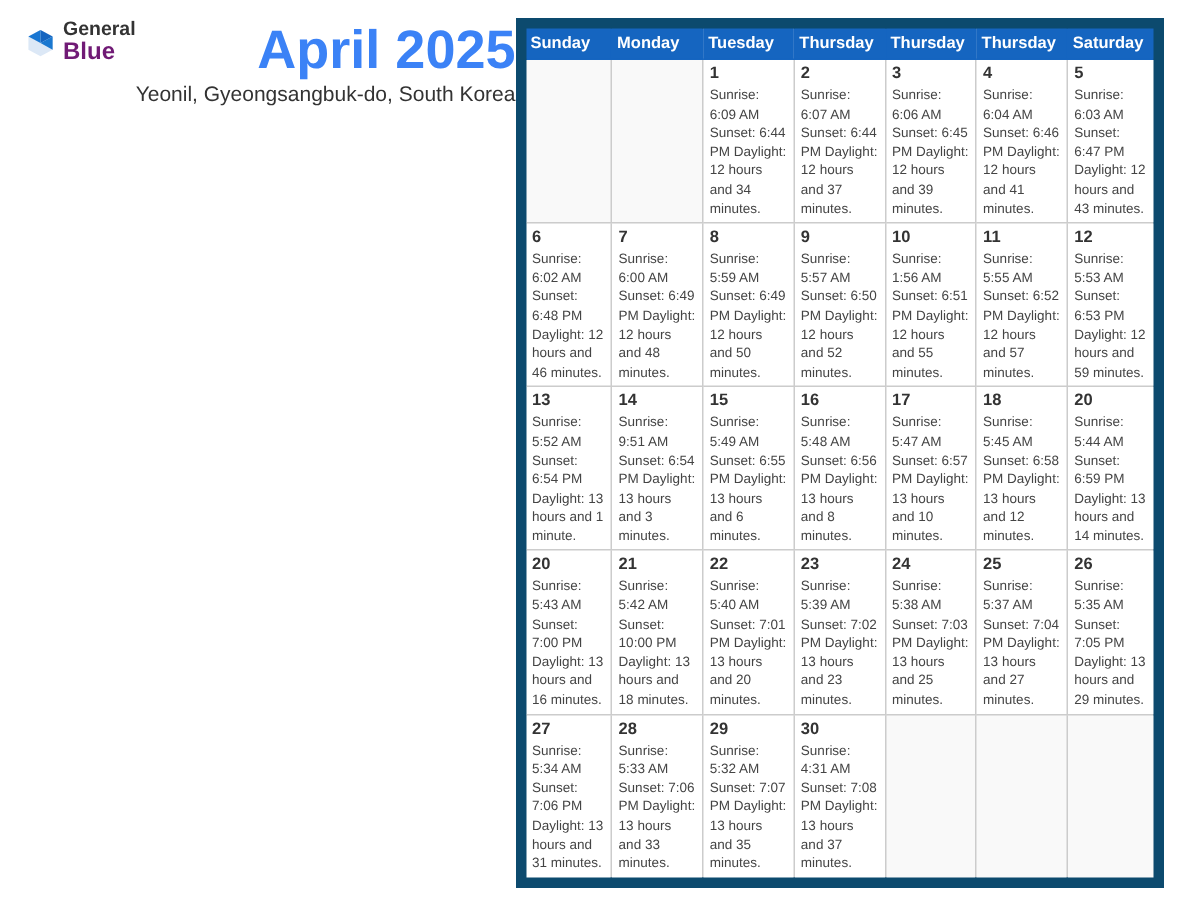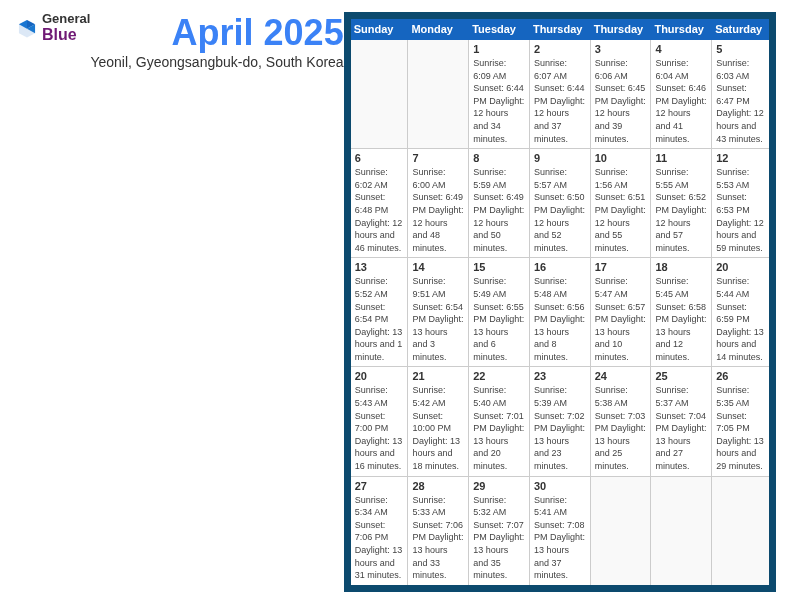--- a/index.html
+++ b/index.html
@@ -315,21 +315,21 @@
 Daylight: 13 hours and 33 minutes.</div>
           </td>
           <td>
             <span class="day-num">29</span>
             <div class="day-info">Sunrise: 5:32 AM
 Sunset: 7:07 PM
 Daylight: 13 hours and 35 minutes.</div>
           </td>
           <td>
             <span class="day-num">30</span>
-            <div class="day-info">Sunrise: 5:41 AM
+            <div class="day-info">Sunrise: 4:31 AM
 Sunset: 7:08 PM
 Daylight: 13 hours and 37 minutes.</div>
           </td>
           <td class="empty-cell"></td>
           <td class="empty-cell"></td>
           <td class="empty-cell"></td>
         </tr>
       </tbody>
   </table>
 </div>

